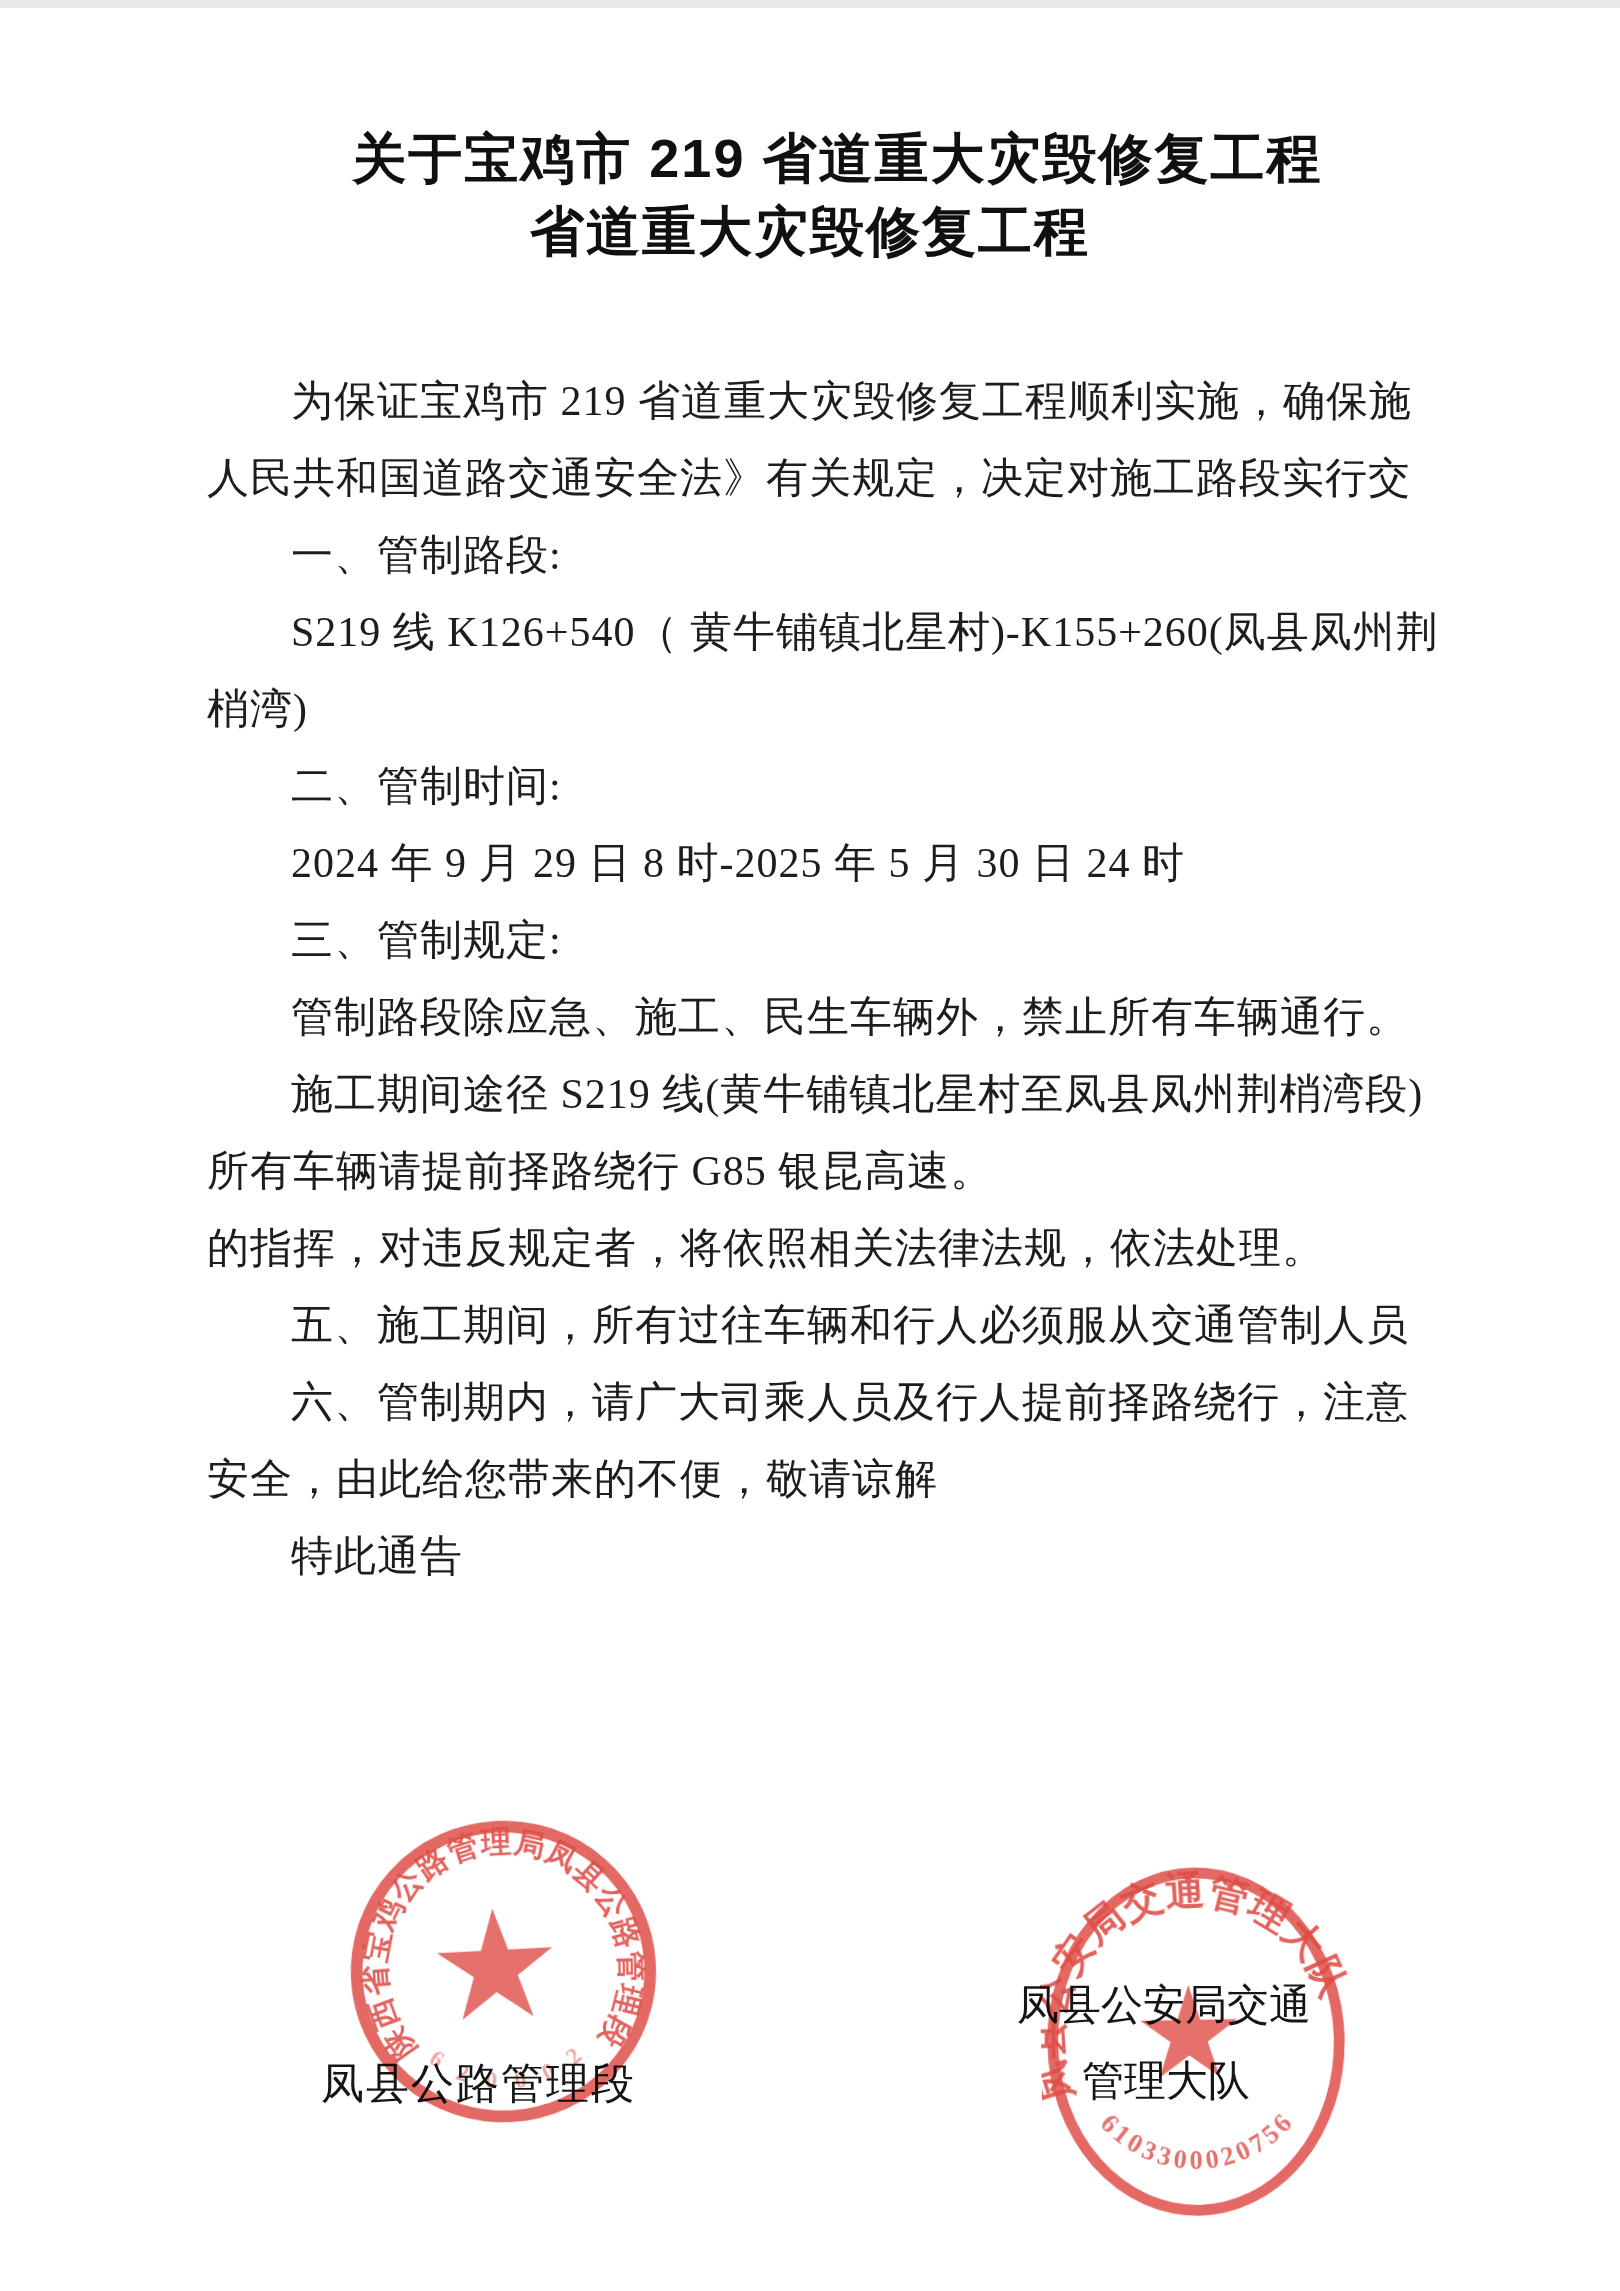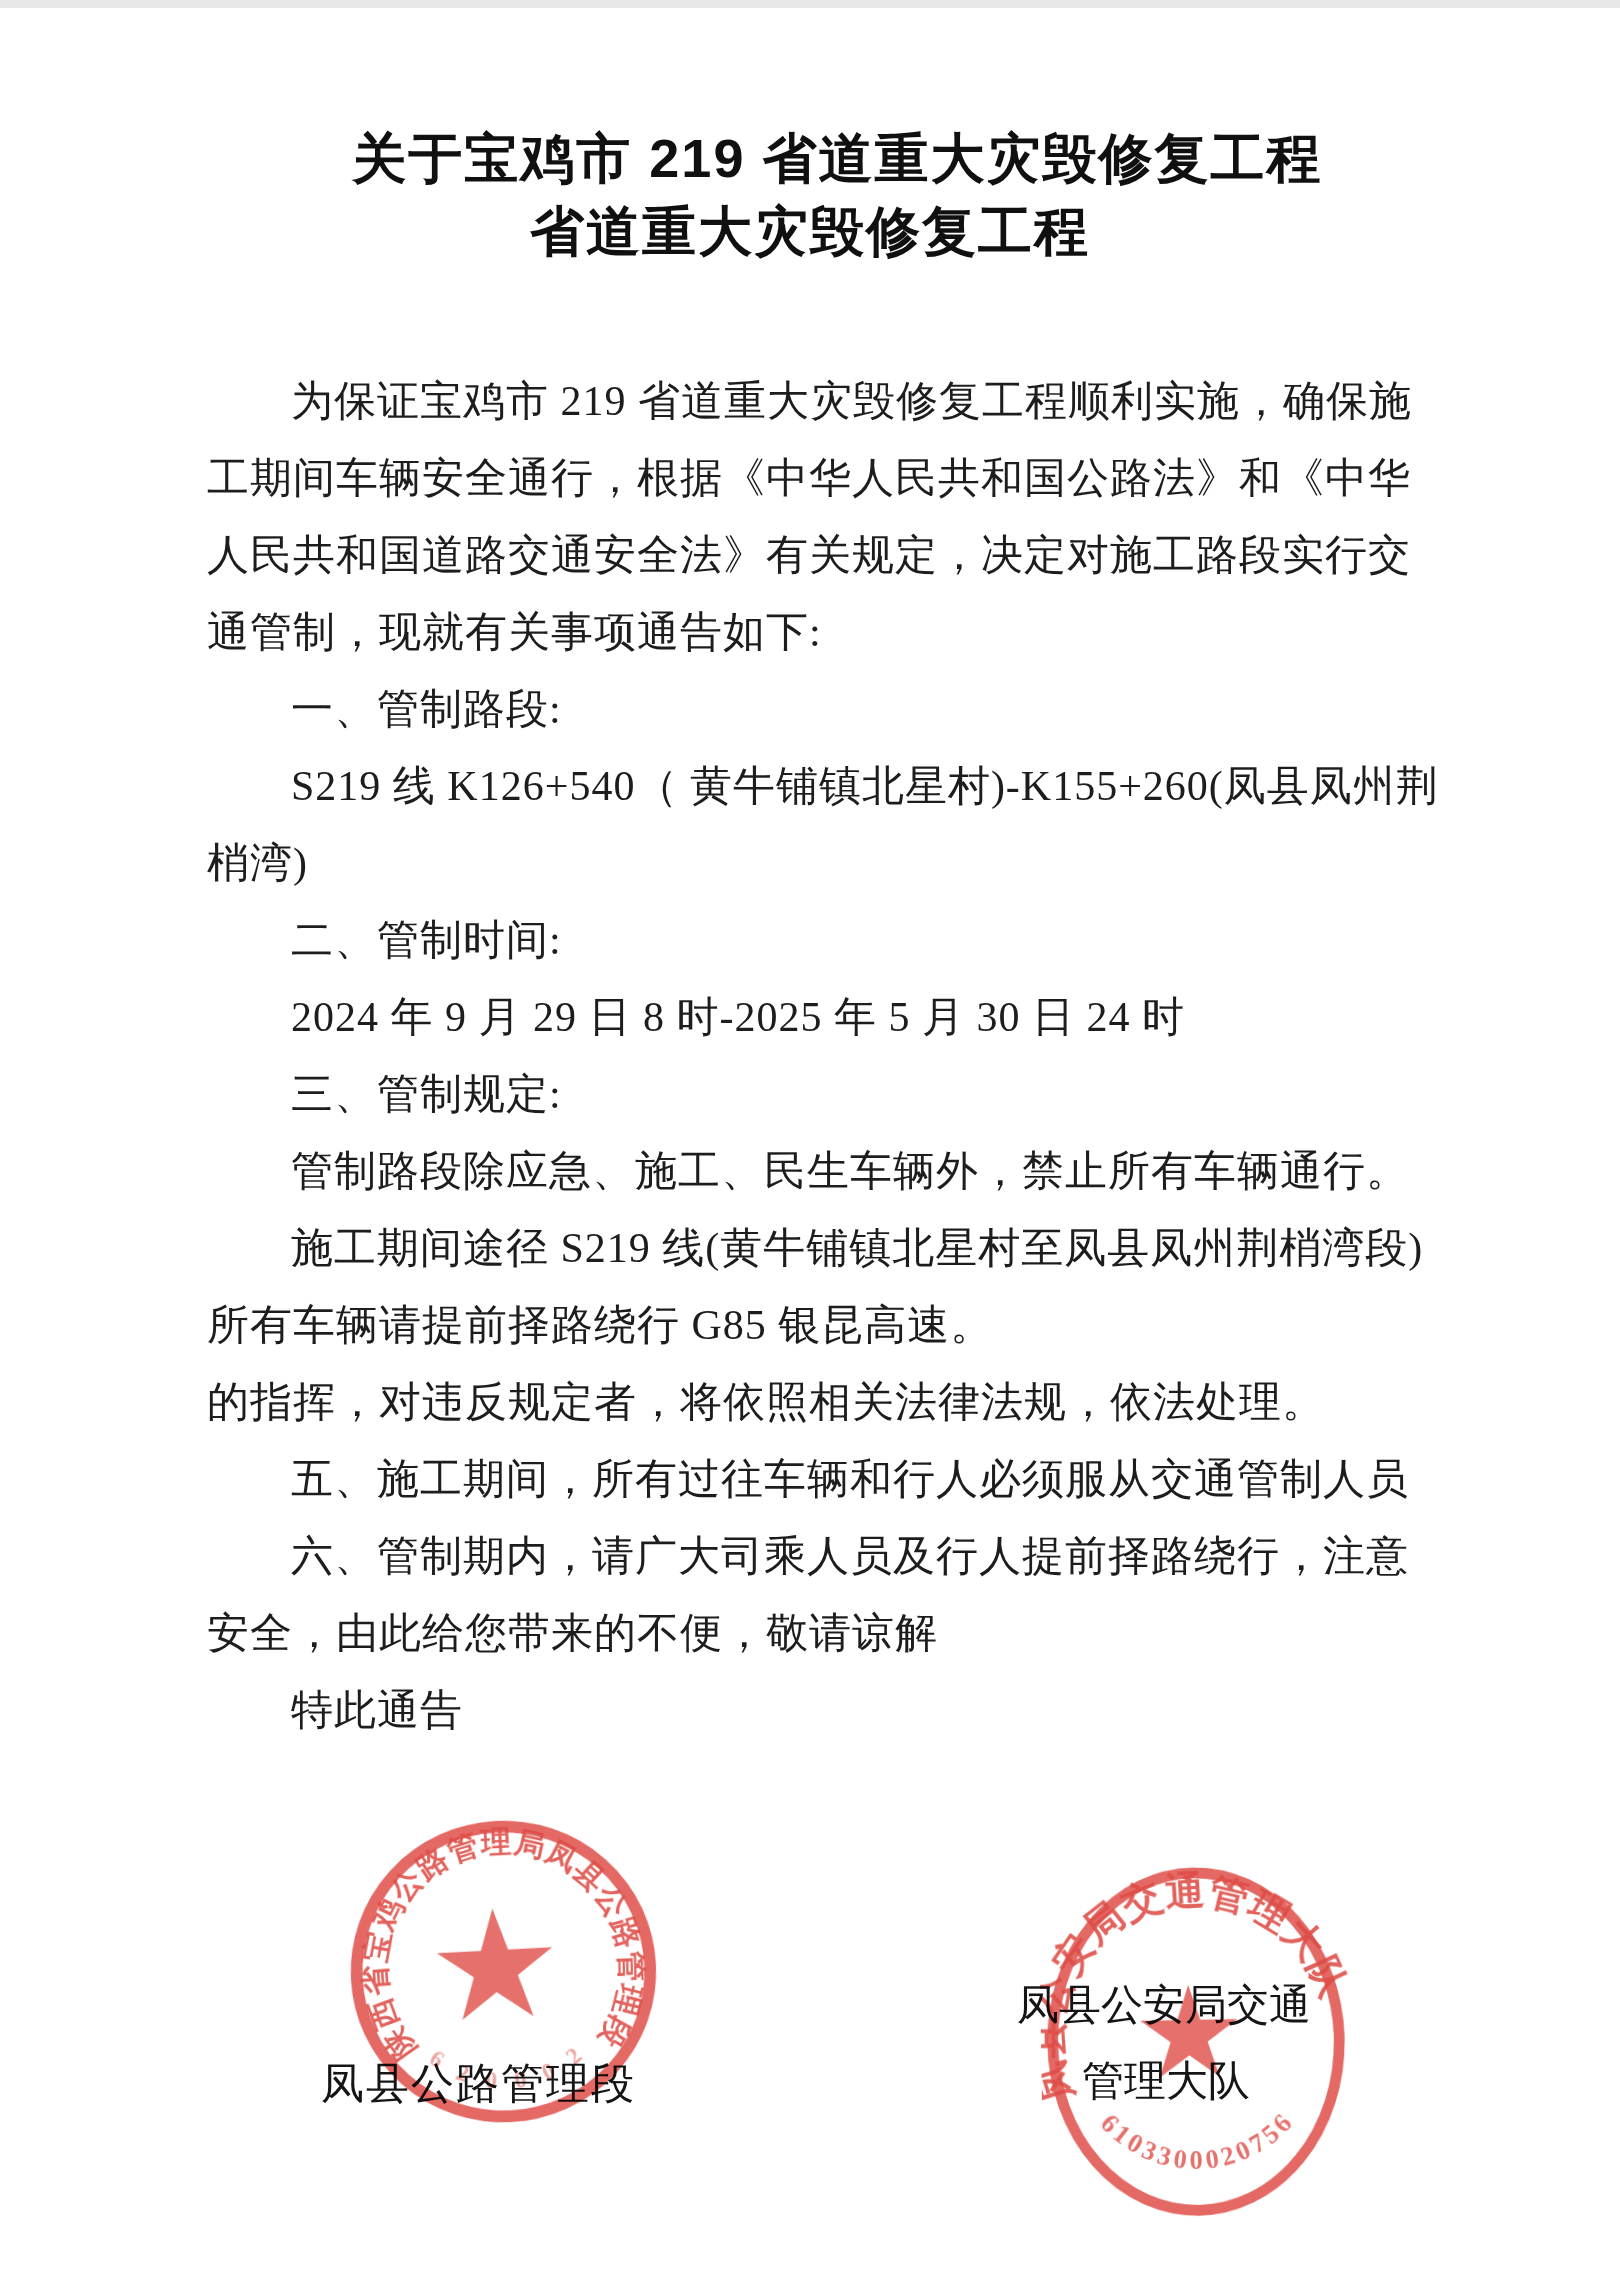--- a/index.html
+++ b/index.html
@@ -70,23 +70,21 @@
 <div class="page">
 
   <div class="title">
     <div class="l1">关于宝鸡市 219 省道重大灾毁修复工程</div>
     <div class="l2">省道重大灾毁修复工程</div>
   </div>
 
   <div class="body-text">
 
   <div class="bline indent">为保证宝鸡市 219 省道重大灾毁修复工程顺利实施，确保施</div>
-      <div class="bline">工期间车辆安全通行，根据《中华人民共和国公路法》和《中华</div>
       <div class="bline">人民共和国道路交通安全法》有关规定，决定对施工路段实行交</div>
-      <div class="bline">通管制，现就有关事项通告如下:</div>
       <div class="bline indent">一、管制路段:</div>
       <div class="bline indent">S219 线 K126+540（ 黄牛铺镇北星村)-K155+260(凤县凤州荆</div>
       <div class="bline">梢湾)</div>
       <div class="bline indent">二、管制时间:</div>
       <div class="bline indent">2024 年 9 月 29 日 8 时-2025 年 5 月 30 日 24 时</div>
       <div class="bline indent">三、管制规定:</div>
       <div class="bline indent">管制路段除应急、施工、民生车辆外，禁止所有车辆通行。</div>
       <div class="bline indent">施工期间途径 S219 线(黄牛铺镇北星村至凤县凤州荆梢湾段)</div>
       <div class="bline">所有车辆请提前择路绕行 G85 银昆高速。</div>
       <div class="bline">的指挥，对违反规定者，将依照相关法律法规，依法处理。</div>

